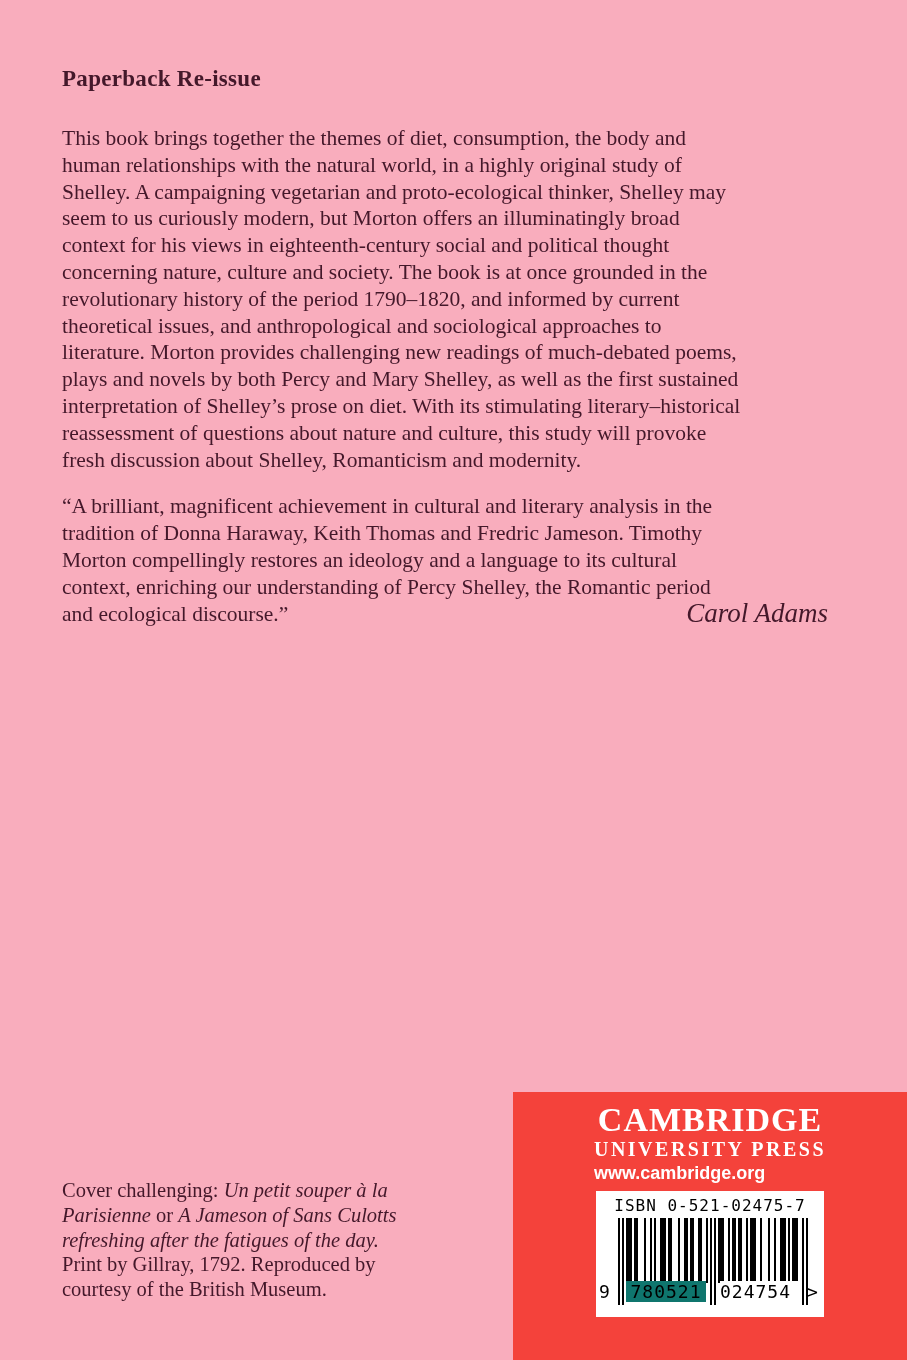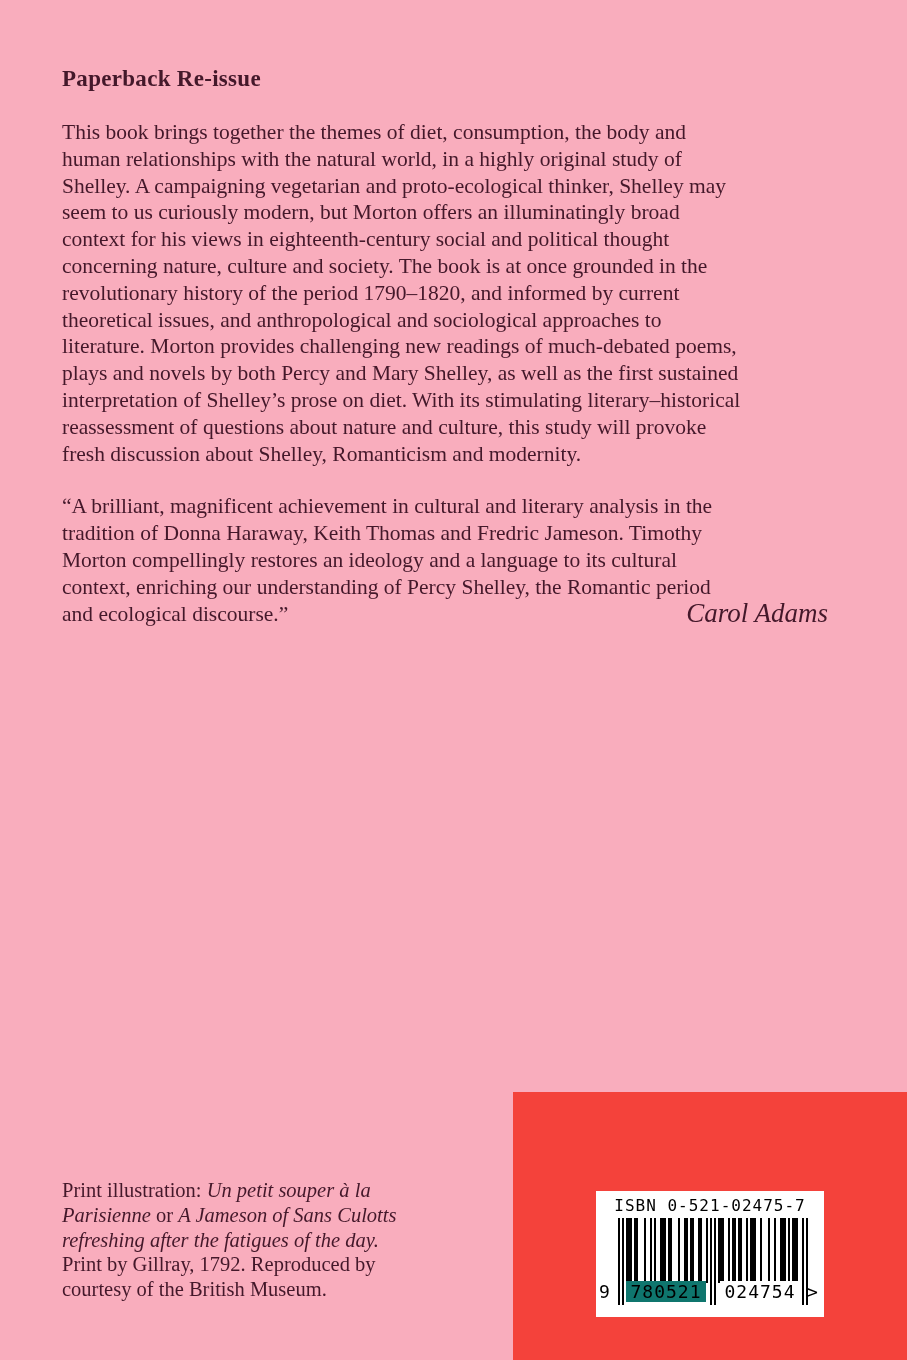--- a/index.html
+++ b/index.html
@@ -6,21 +6,21 @@
   .cover{
     position:relative;width:907px;height:1360px;overflow:hidden;
     background:#f9adbd;color:#44182a;
     font-family:"Liberation Serif",serif;
   }
   .heading{
     position:absolute;left:62px;top:66px;
     font-size:23px;font-weight:bold;letter-spacing:.3px;
   }
   .blurb{
-    position:absolute;left:62px;top:119px;width:805px;
+    position:absolute;left:62px;top:125px;width:805px;
     font-size:21.5px;line-height:26.8px;white-space:pre-line;
   }
   .quote{
     position:absolute;left:62px;top:493px;width:805px;
     font-size:21.5px;line-height:27px;white-space:pre-line;
   }
   .attribution{
     position:absolute;right:79px;top:600px;
     font-size:27px;font-style:italic;line-height:26.8px;
   }
@@ -55,21 +55,21 @@
   }
   .module{width:2px;height:65px;}
   .module.bar{background:#000;}
   .module.tall{height:87px;}
   .digits{
     position:absolute;top:90px;left:0;width:100%;height:24px;
     font-family:"DejaVu Sans Mono",monospace;font-size:18px;
   }
   .d-prefix{position:absolute;left:3px;top:0;}
   .d-left{position:absolute;left:30px;width:80px;top:0;text-align:center;background:#0f766e;letter-spacing:1px;}
-  .d-right{position:absolute;left:124px;width:80px;top:0;text-align:center;background:#fff;letter-spacing:1px;}
+  .d-right{position:absolute;left:124px;width:80px;top:0;background:#fff;letter-spacing:1px;}
   .d-suffix{position:absolute;left:211px;top:0;}
 </style>
 </head>
 <body>
 
 <div class="cover">
 
   <div class="heading">Paperback Re-issue</div>
 
   <div class="blurb">This book brings together the themes of diet, consumption, the body and
@@ -86,27 +86,32 @@
 reassessment of questions about nature and culture, this study will provoke
 fresh discussion about Shelley, Romanticism and modernity.</div>
 
   <div class="quote">“A brilliant, magnificent achievement in cultural and literary analysis in the
 tradition of Donna Haraway, Keith Thomas and Fredric Jameson. Timothy
 Morton compellingly restores an ideology and a language to its cultural
 context, enriching our understanding of Percy Shelley, the Romantic period
 and ecological discourse.”</div>
   <div class="attribution">Carol Adams</div>
 
-  <div class="cover-note"><span>Print illustration: </span><span class="it">Un petit souper à la
+  <div class="cover-note"><span>Cover challenging: </span><span class="it">Un petit souper à la
 Parisienne</span><span> or </span><span class="it">A Jameson of Sans Culotts
 refreshing after the fatigues of the day.</span><span>
 Print by Gillray, 1792. Reproduced by
 courtesy of the British Museum.</span></div>
 
   <div class="red-panel">
+    <div class="logo">
+      <div class="logo-line1">CAMBRIDGE</div>
+      <div class="logo-line2">UNIVERSITY PRESS</div>
+      <div class="logo-site">www.cambridge.org</div>
+    </div>
 
     <div class="barcode-box">
       <div class="isbn-label">ISBN 0-521-02475-7</div>
       <div class="bars">
           <span class="module bar tall"></span>
           <span class="module tall"></span>
           <span class="module bar tall"></span>
           <span class="module"></span>
           <span class="module bar"></span>
           <span class="module bar"></span>

